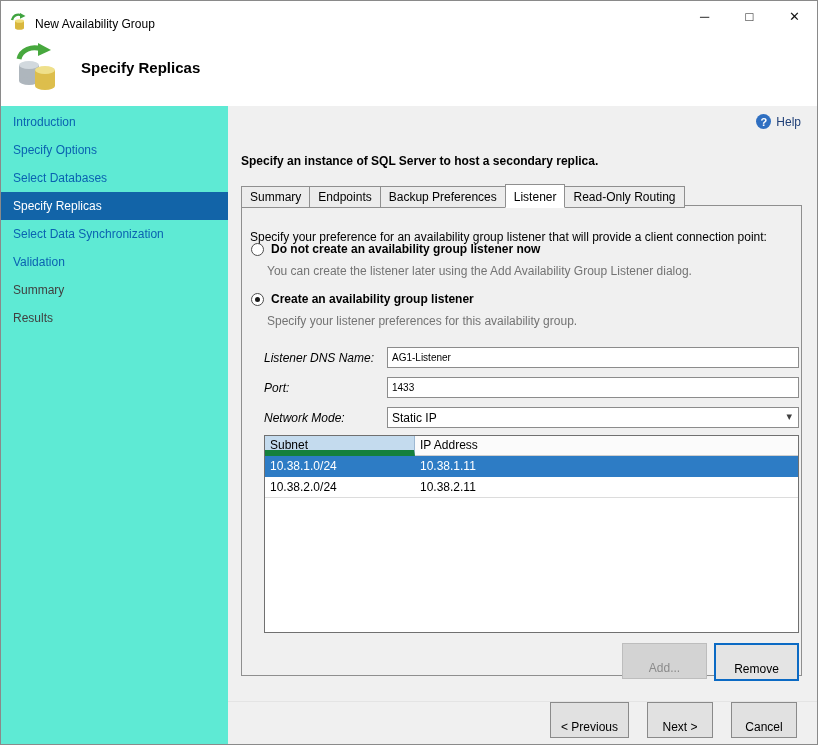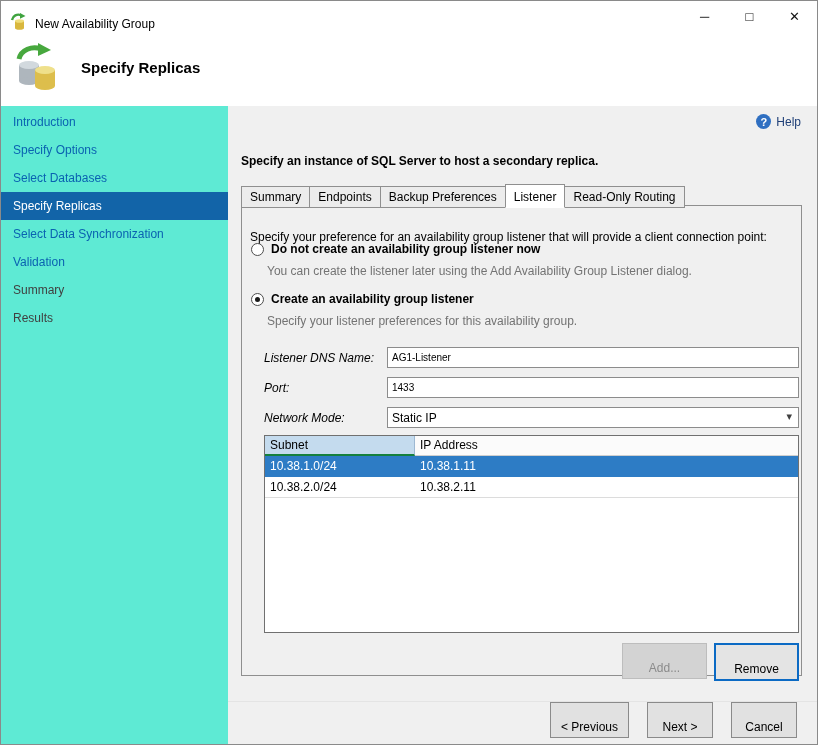--- a/index.html
+++ b/index.html
@@ -52,21 +52,21 @@
   .form-row { position:absolute; left:22px; right:2px; height:21px; display:flex; align-items:center; }
   .row-dns { top:141px; } .row-port { top:171px; } .row-mode { top:201px; }
   .form-row label { width:123px; flex:0 0 auto;font-style:italic; }
   .text-input { flex:1; height:21px; border:1px solid #8c8c8c; background:#fff; font-family:inherit; font-size:10px; padding:0 4px; color:#000; }
   .select { flex:1; height:21px; border:1px solid #8c8c8c; background:#fff; display:flex; align-items:center; padding:0 4px; position:relative; cursor:default; }
   .chevron { position:absolute; right:6px; top:2px; font-size:11px; color:#404040; }
 
   .subnet-table { position:absolute; top:229px; left:22px; right:2px; height:198px; background:#fff; border:1px solid #707070; overflow:hidden; }
   .t-header { display:flex; height:20px; }
   .th { padding:2px 5px; white-space:nowrap; cursor:default; }
-  .th-subnet { width:150px; flex:0 0 auto; background:#c4dbee; border-right:1px solid #9db8d2; border-bottom:2px solid #15803d; }
+  .th-subnet { width:150px; flex:0 0 auto; background:#c4dbee; border-right:1px solid #9db8d2; border-bottom:6px solid #15803d; }
   .th-ip { flex:1; background:#fbfbfb; border-bottom:1px solid #cfcfcf; }
   .t-row { display:flex; height:21px; border-bottom:1px solid #dcdcdc; cursor:default; }
   .td { padding:3px 5px; white-space:nowrap; }
   .td-subnet { width:150px; flex:0 0 auto; border-right:4px solid #ffffff; }
   .td-ip { flex:1; }
   .t-row.selected { background:#2d7cc5; color:#fff; border-bottom-color:#2d7cc5; }
   .t-row.selected .td-subnet { border-right-color:#2d7cc5; }
 
   .panel-buttons { position:absolute; top:437px; right:2px; display:flex; gap:7px; }
 

